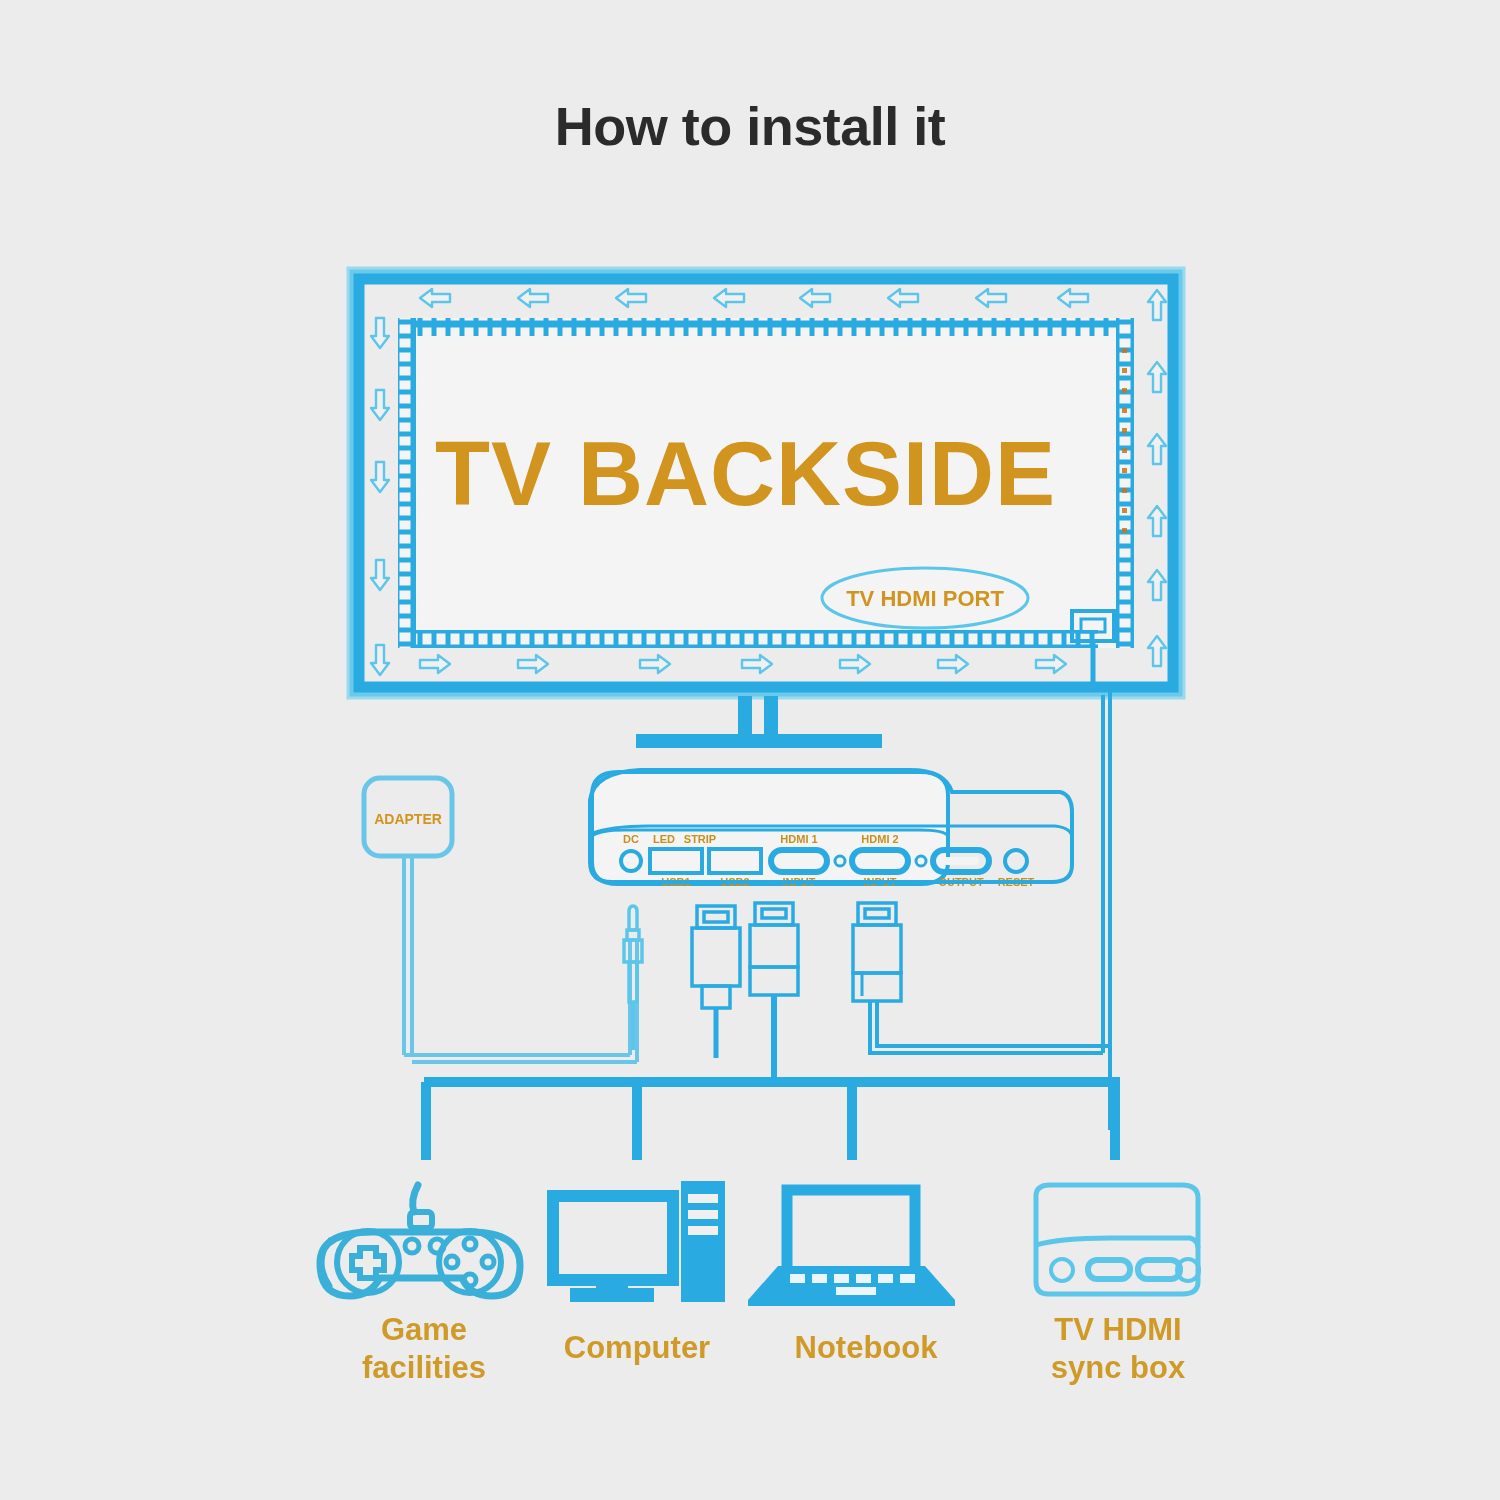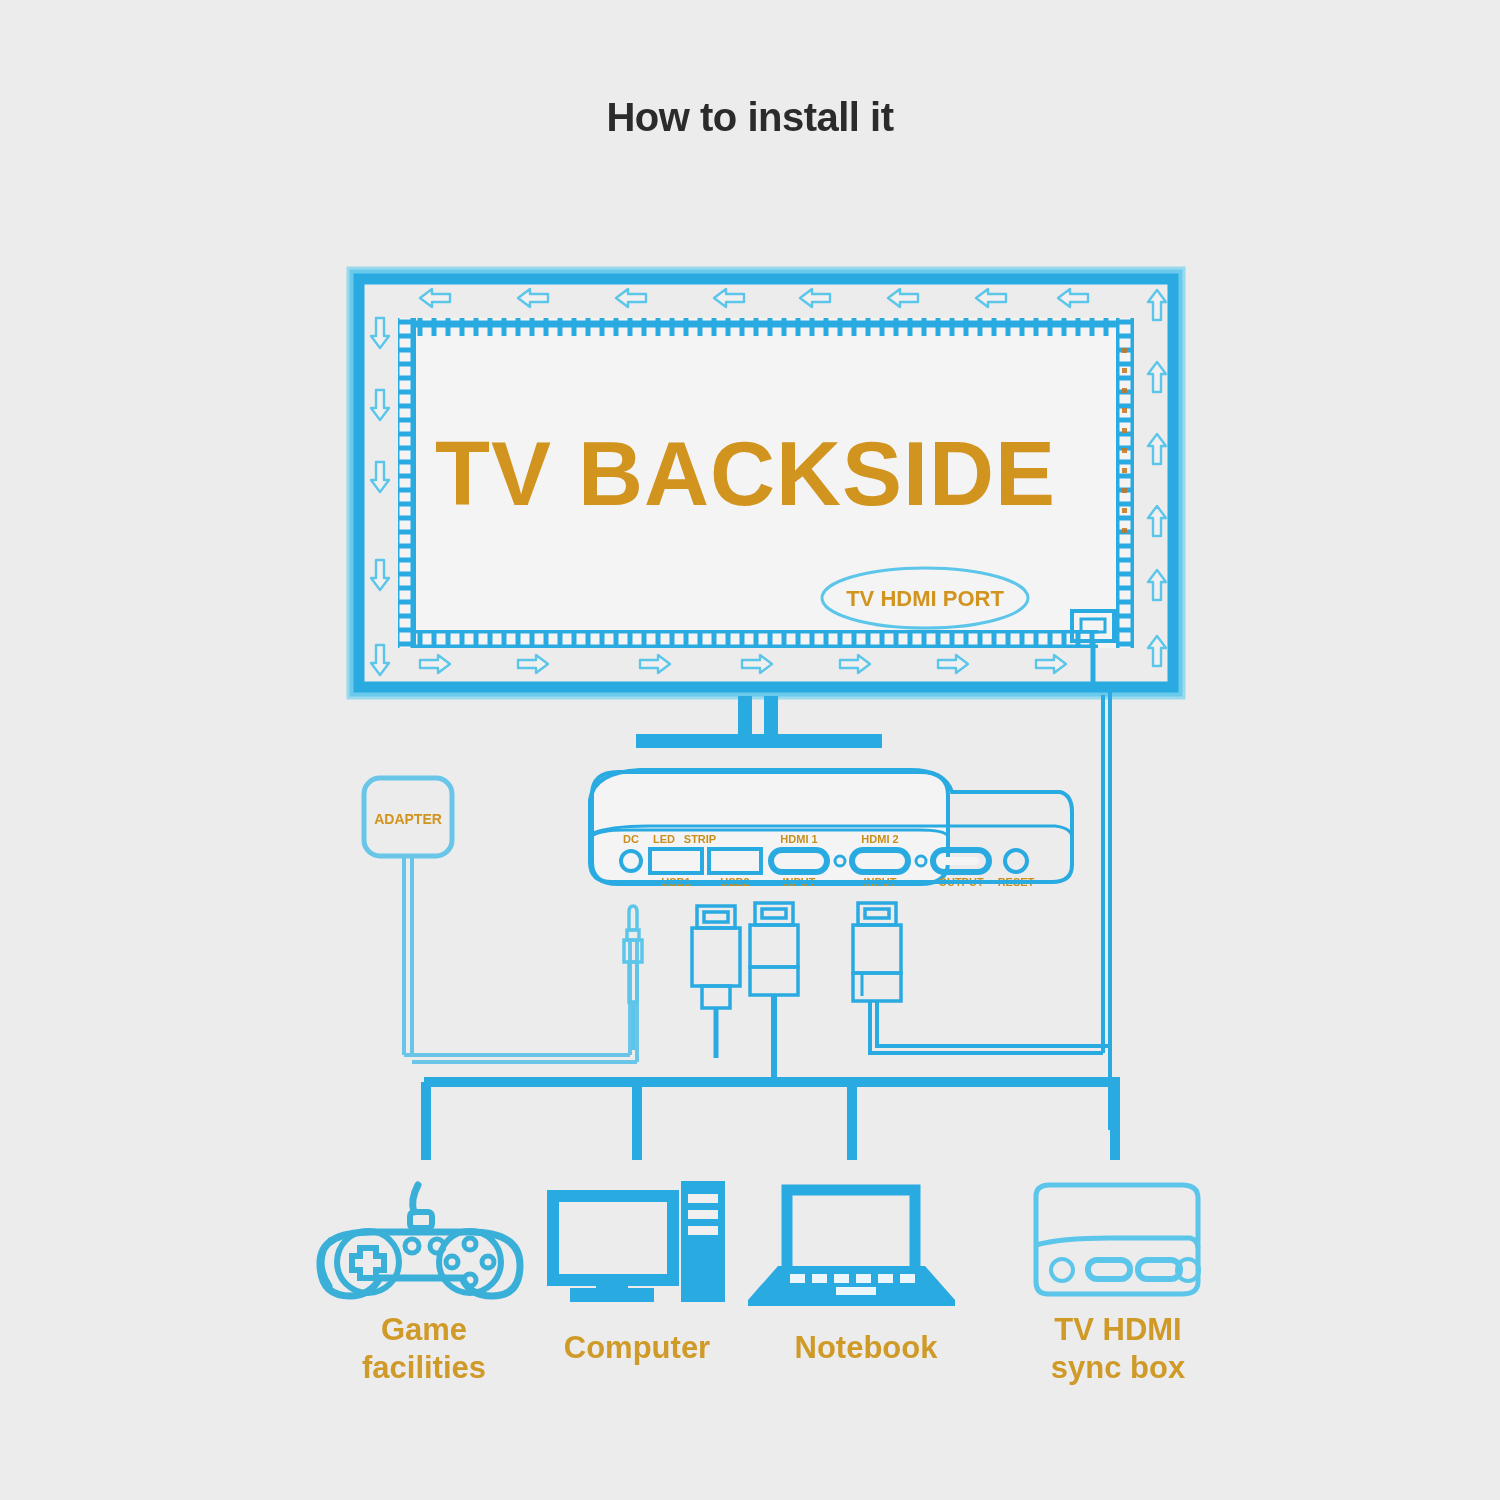--- a/index.html
+++ b/index.html
@@ -18,21 +18,21 @@
     position: relative;
     width: 1500px;
     height: 1500px;
   }
   #title {
     position: absolute;
     top: 95px;
     left: 0;
     width: 1500px;
     text-align: center;
-    font-size: 40px;
+    font-size: 54px;
     font-weight: bold;
     color: #2b2b2b;
     letter-spacing: -0.5px;
     font-family: "Liberation Sans", sans-serif;
   }
   #diagram {
     position: absolute;
     top: 0;
     left: 0;
   }

